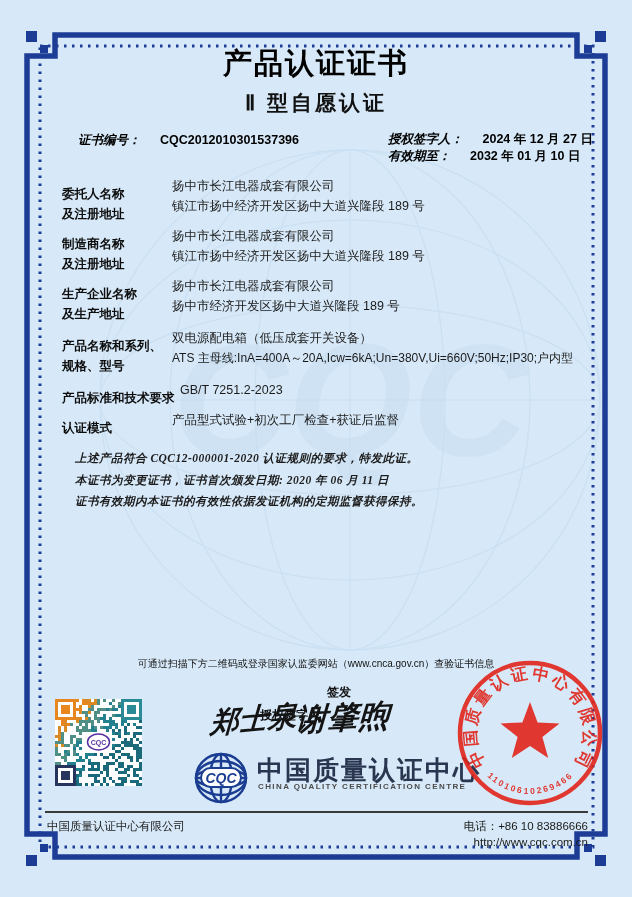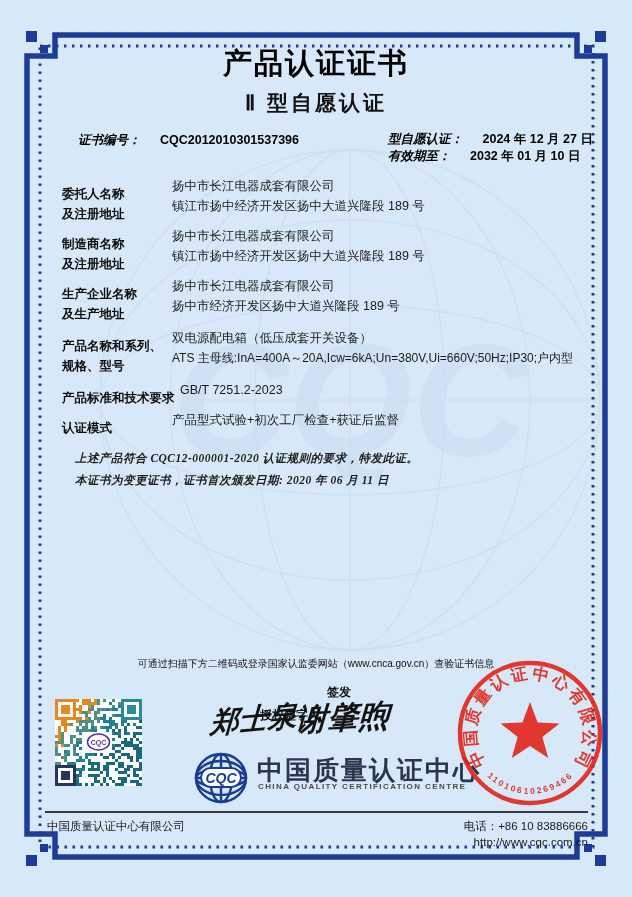--- a/index.html
+++ b/index.html
@@ -69,21 +69,21 @@
 
   <div class="abs title">产品认证证书</div>
   <div class="abs subtitle">Ⅱ 型自愿认证</div>
 
   <div class="abs meta" style="left:78px;top:132px;">
     <span class="mlabel">证书编号：</span>
     <span class="mval">CQC2012010301537396</span>
   </div>
   <div class="abs meta meta-right" style="left:388px;top:131px;">
     <div>
-      <span class="mlabel">型自愿认证：</span>
+      <span class="mlabel">授权签字人：</span>
       <span class="mval">2024 年 12 月 27 日</span>
     </div>
     <div>
       <span class="mlabel">有效期至：</span>
       <span class="mval">2032 年 01 月 10 日</span>
     </div>
   </div>
 
   <div class="abs frow" style="left:62px;top:176px;">
     <div class="lbl">
@@ -137,20 +137,21 @@
     <div class="lbl">
       <div>认证模式</div>
     </div>
     <div class="val">
       <div>产品型式试验+初次工厂检查+获证后监督</div>
     </div>
   </div>
 
   <div class="abs stmt" style="left:75px;top:443px;">上述产品符合 CQC12-000001-2020 认证规则的要求，特发此证。</div>
   <div class="abs stmt" style="left:75px;top:465px;">本证书为变更证书，证书首次颁发日期: 2020 年 06 月 11 日</div>
+  <div class="abs stmt" style="left:75px;top:486px;">证书有效期内本证书的有效性依据发证机构的定期监督获得保持。</div>
 
   <div class="abs verify">可通过扫描下方二维码或登录国家认监委网站（www.cnca.gov.cn）查验证书信息</div>
 
   <svg id="qr-svg" class="abs" style="left:55px;top:699px;" width="87" height="87">
       <rect x="0" y="0" width="87" height="87" fill="#ffffff"></rect>
       <rect x="21" y="0" width="3" height="3" fill="#e8871f"></rect>
       <rect x="27" y="0" width="3" height="3" fill="#e8871f"></rect>
       <rect x="30" y="0" width="3" height="3" fill="#d98a25"></rect>
       <rect x="33" y="0" width="3" height="3" fill="#d98a25"></rect>
       <rect x="39" y="0" width="3" height="3" fill="#d98a25"></rect>

